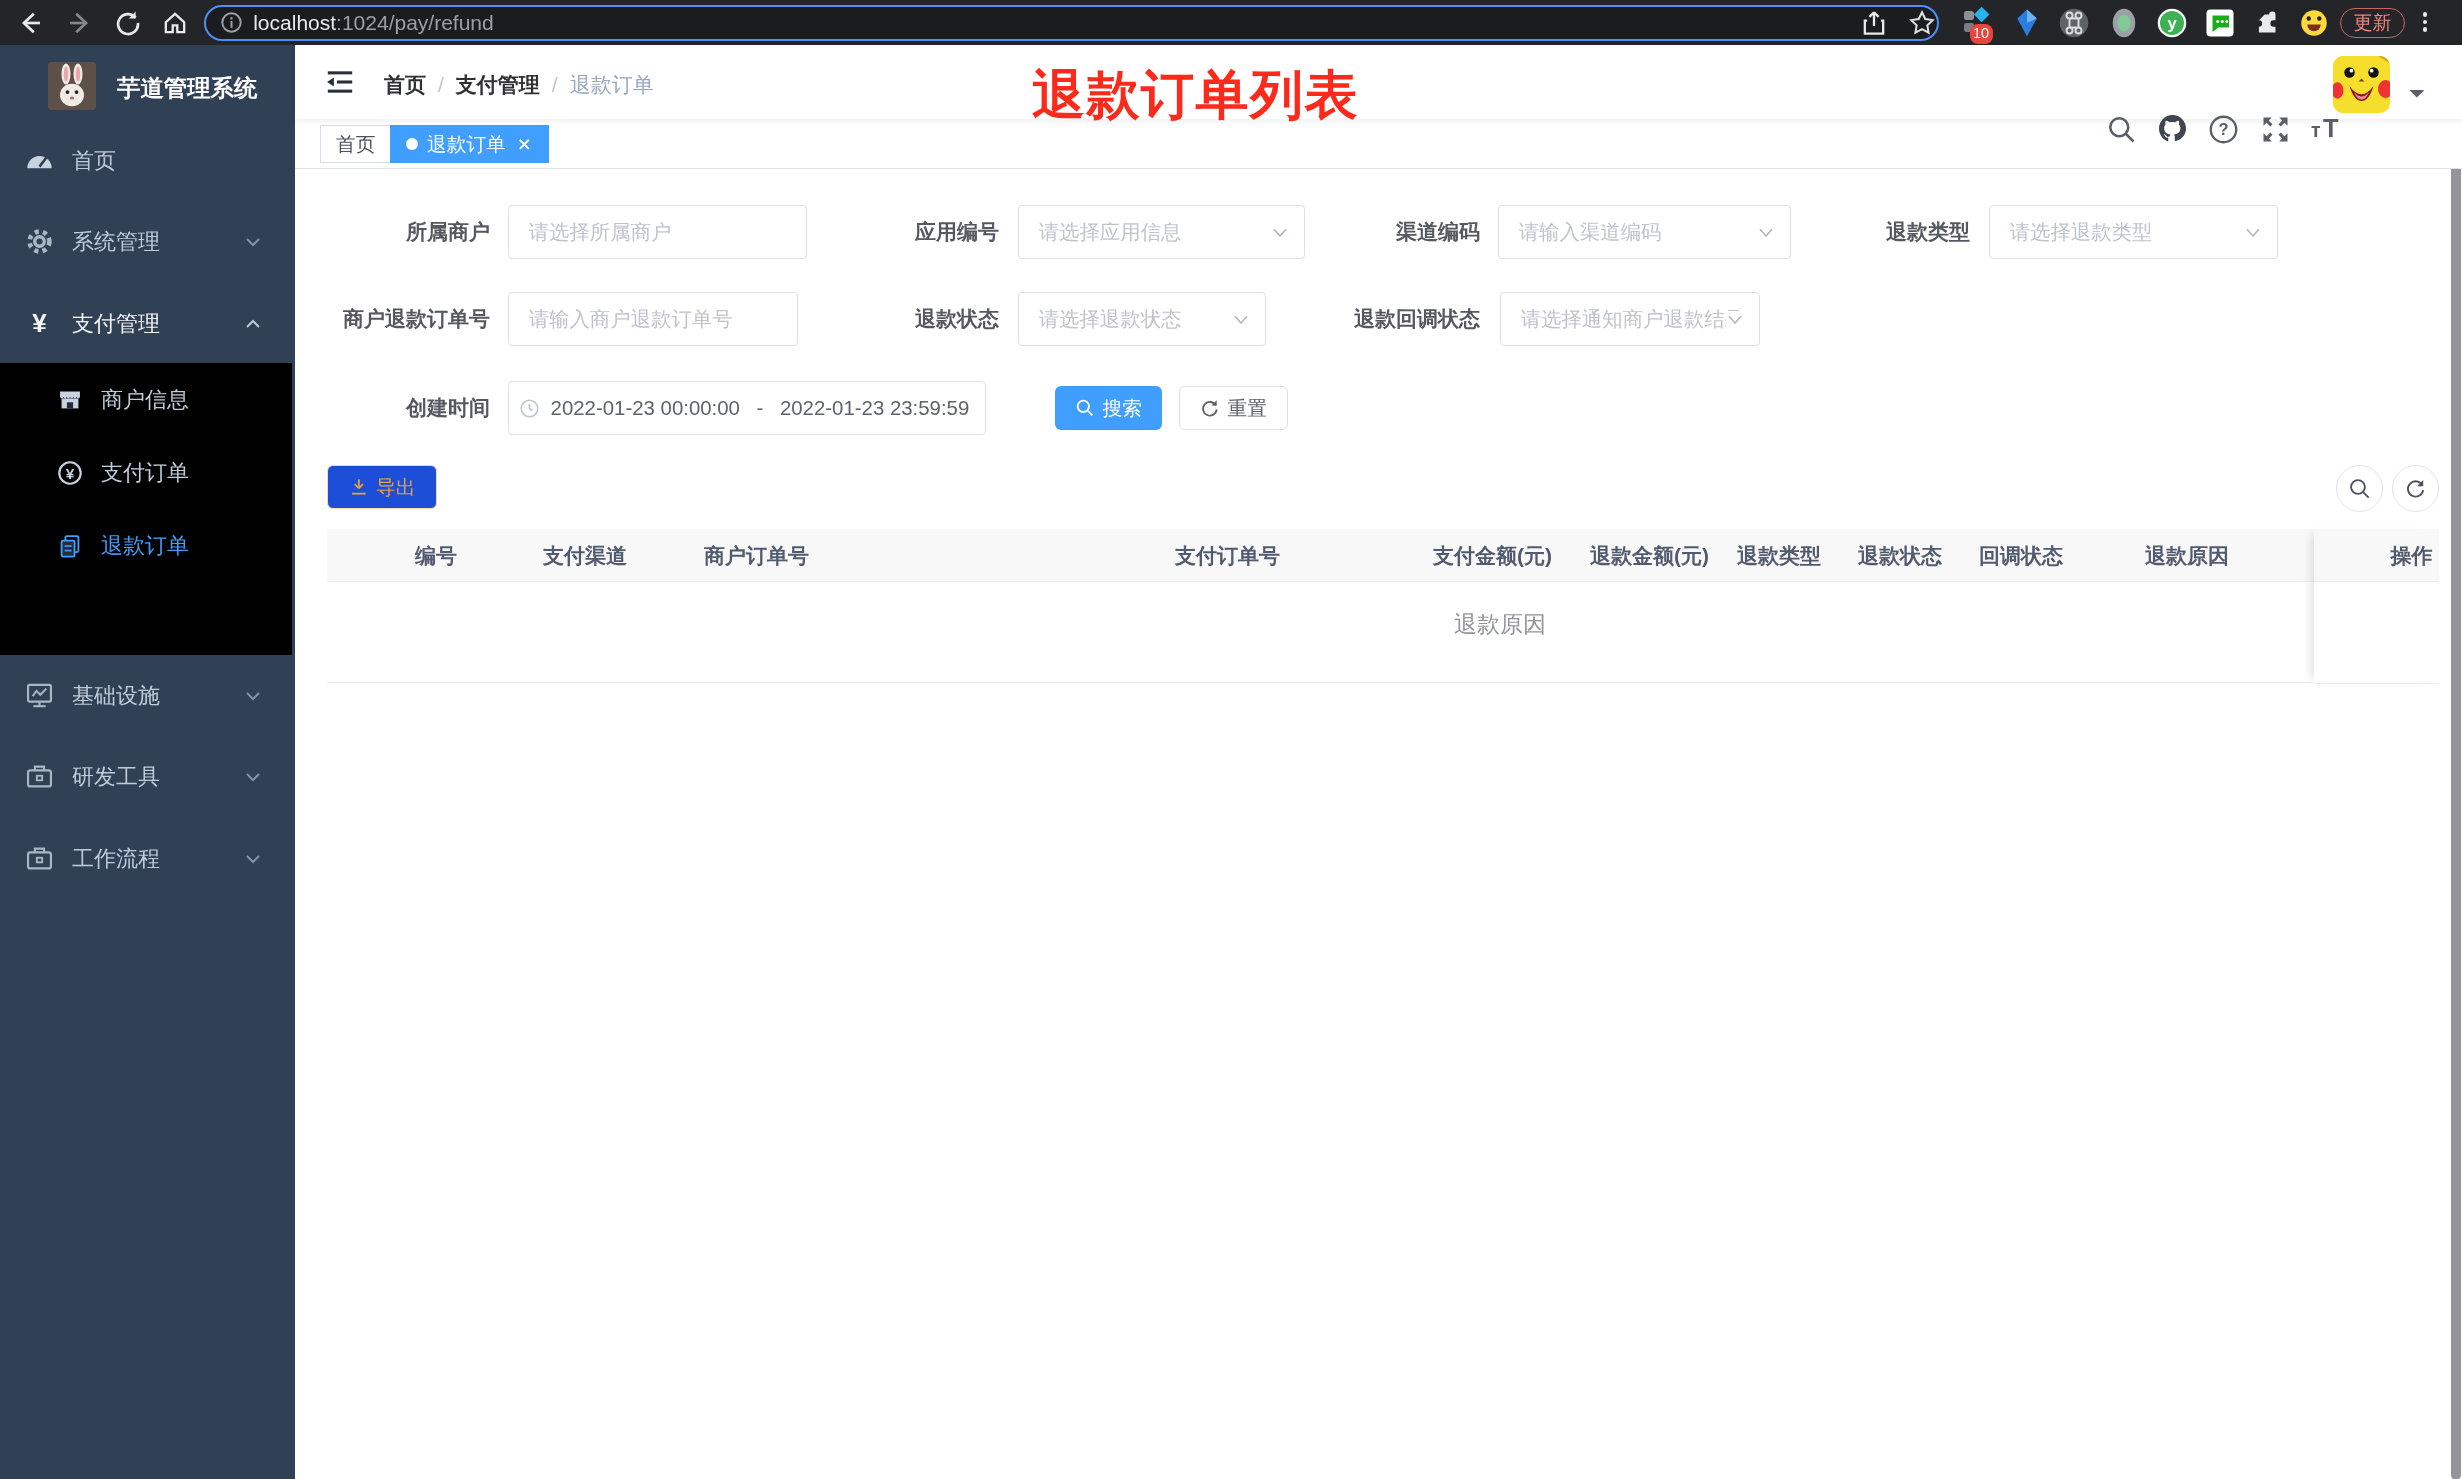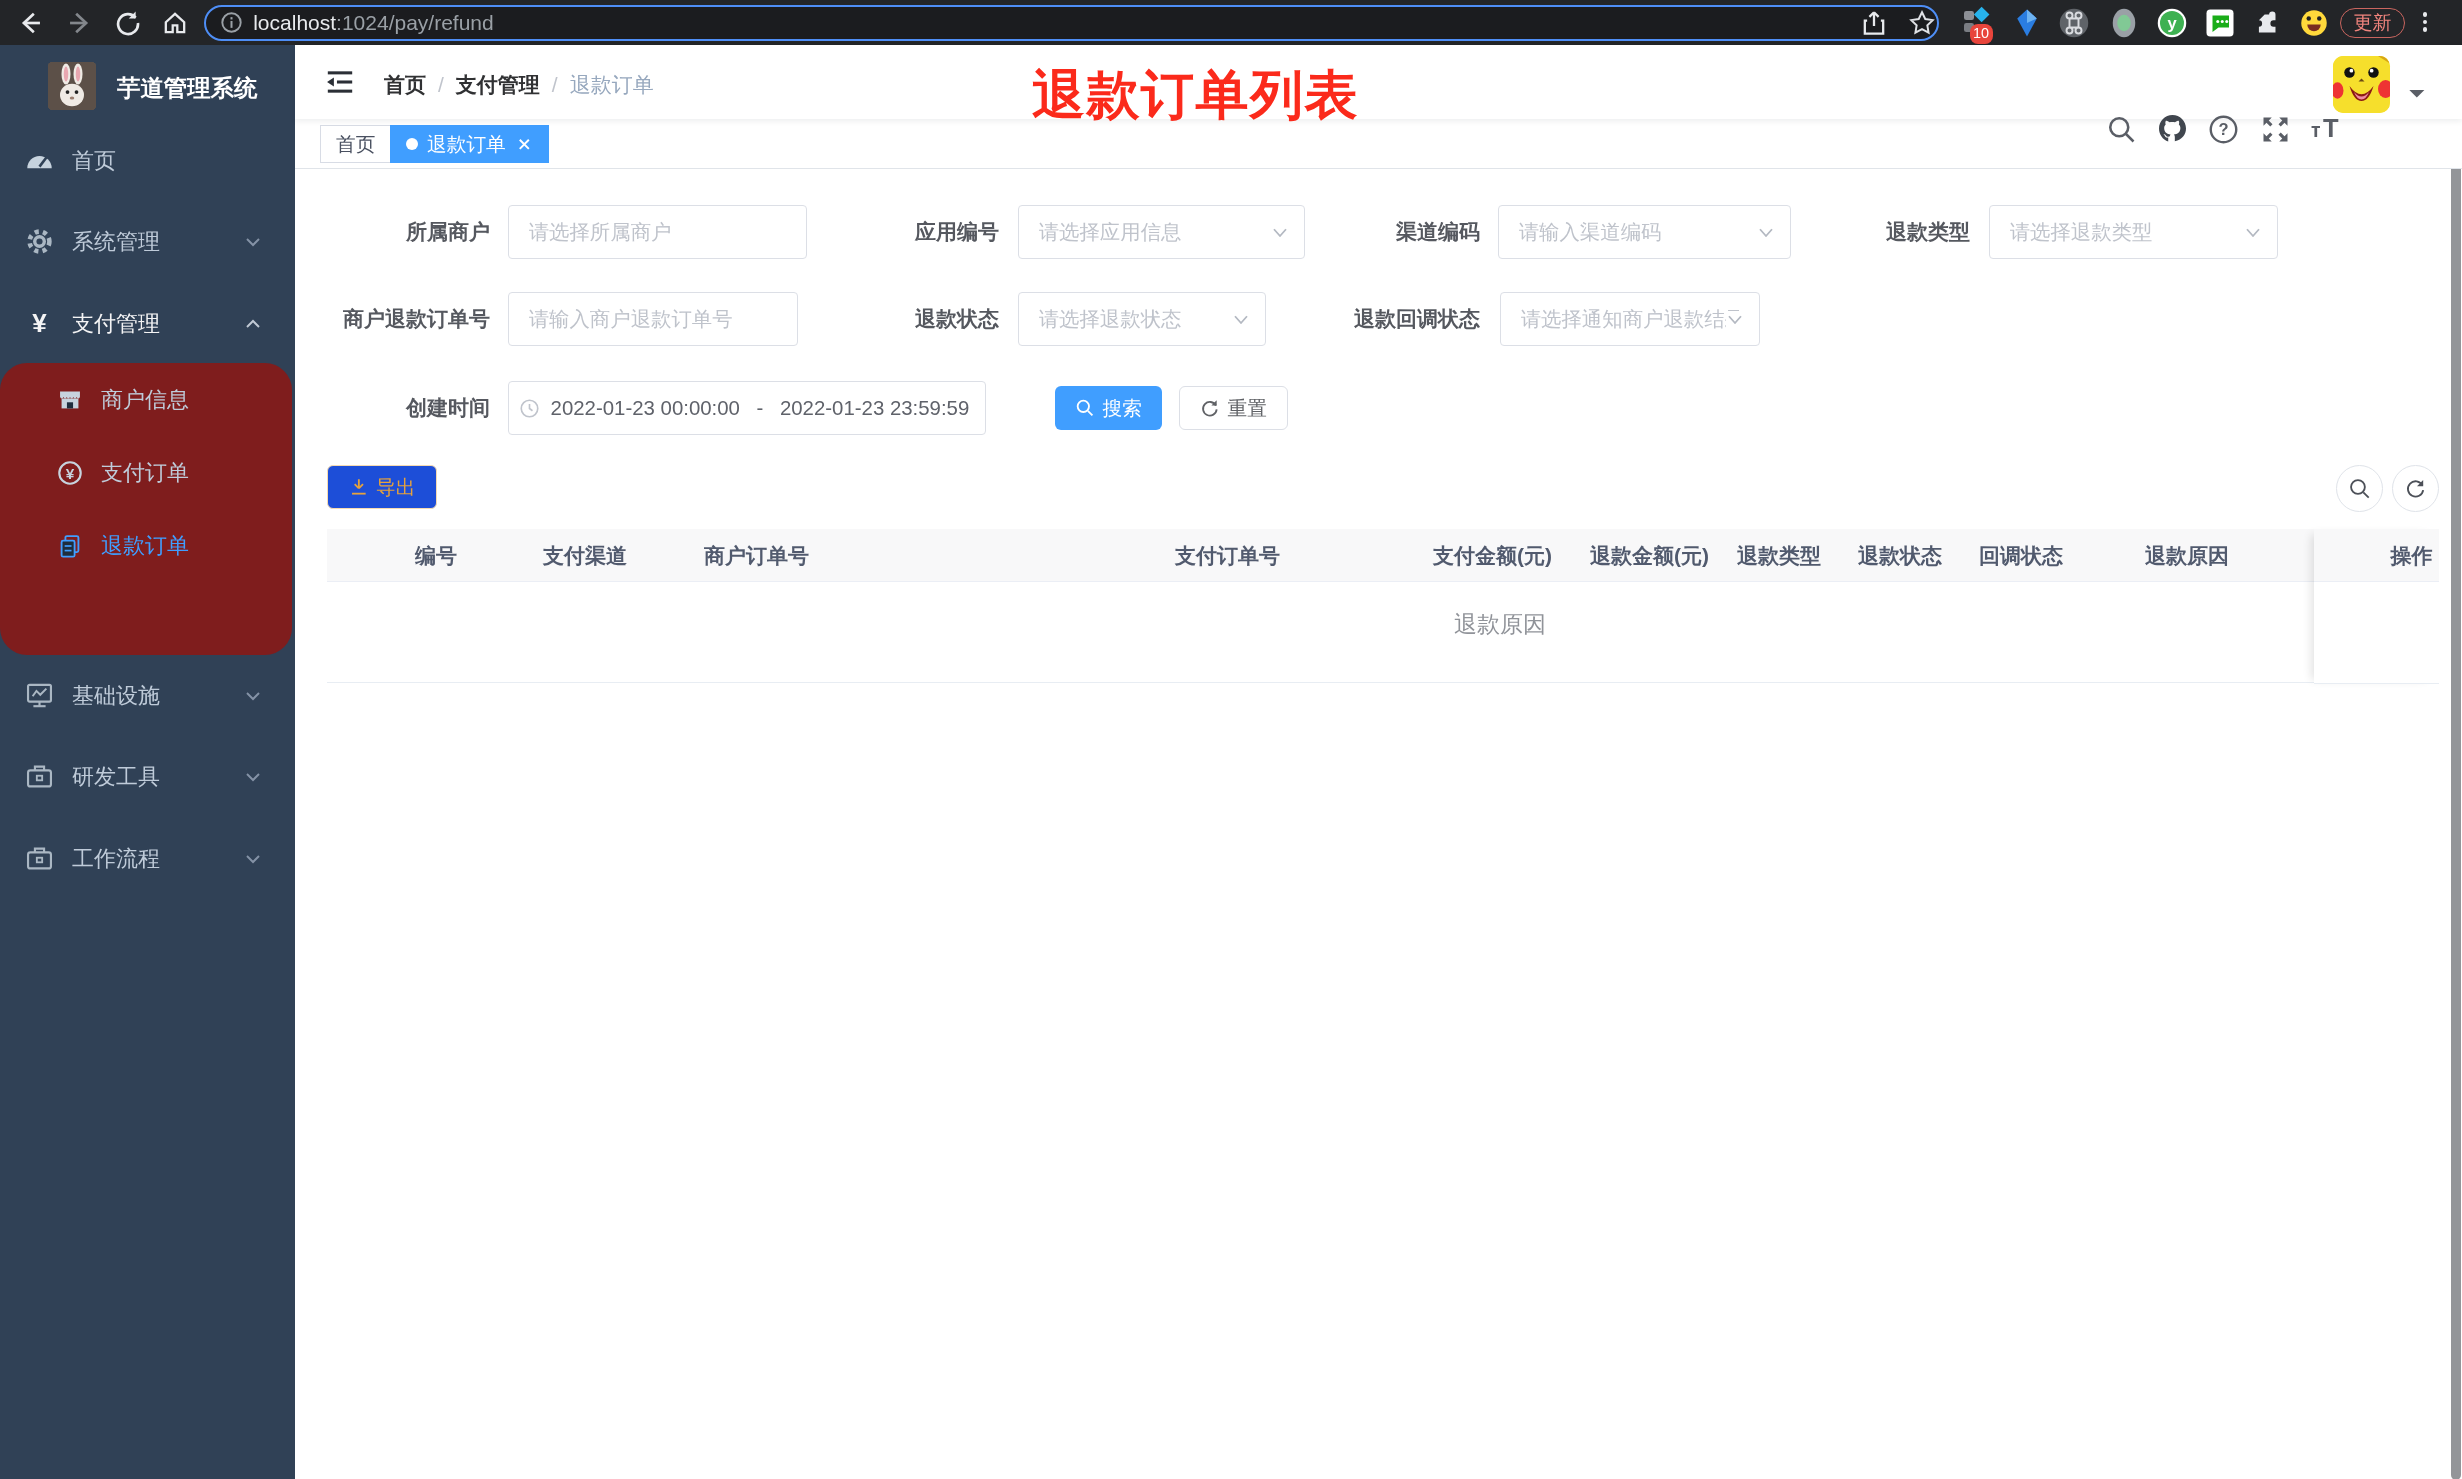--- a/index.html
+++ b/index.html
@@ -30,21 +30,21 @@
   .sidebar { position:absolute; left:0; top:45px; width:295px; bottom:0; background:#304156; }
   .logo-row { position:absolute; left:0; top:0; width:100%; height:80px; }
   .logo-img { position:absolute; left:48px; top:16.6px; width:48px; height:48px; border-radius:4.5px;
               background:#6b5d52; overflow:hidden; }
   .logo-title { position:absolute; left:117px; top:27px; font-size:23.4px; font-weight:bold; color:#fff; white-space:nowrap; }
   .menu-item { position:absolute; left:0; width:295px; height:73px; display:flex; align-items:center;
                color:#bfcbd9; font-size:22px; cursor:pointer; }
   .menu-item .m-ico { position:absolute; left:25px; width:29px; height:29px; }
   .menu-item .m-label { position:absolute; left:72px; white-space:nowrap; }
   .menu-item .m-chev { position:absolute; right:33px; width:18px; height:18px; }
-  .submenu { position:absolute; left:0; top:318px; width:292px; height:292px; background:#7f1d1d;border-radius:27px; }
+  .submenu { position:absolute; left:0; top:318px; width:292px; height:292px; background:#000000; }
   .submenu .menu-item { position:relative; height:73px; }
   .submenu .m-ico { left:57px; width:26px; height:26px; }
   .submenu .m-label { left:101px; }
   .mi-active-root { color:#f4f4f5; }
   .mi-active { color:#409eff; }
 
   
   .navbar { position:absolute; left:295px; top:45px; right:0; height:74px; background:#fff;
             box-shadow:0 1.5px 6px rgba(0,21,41,.08); z-index:3; }
   .hamburger { position:absolute; left:29px; top:21px; width:32px; height:32px; }

